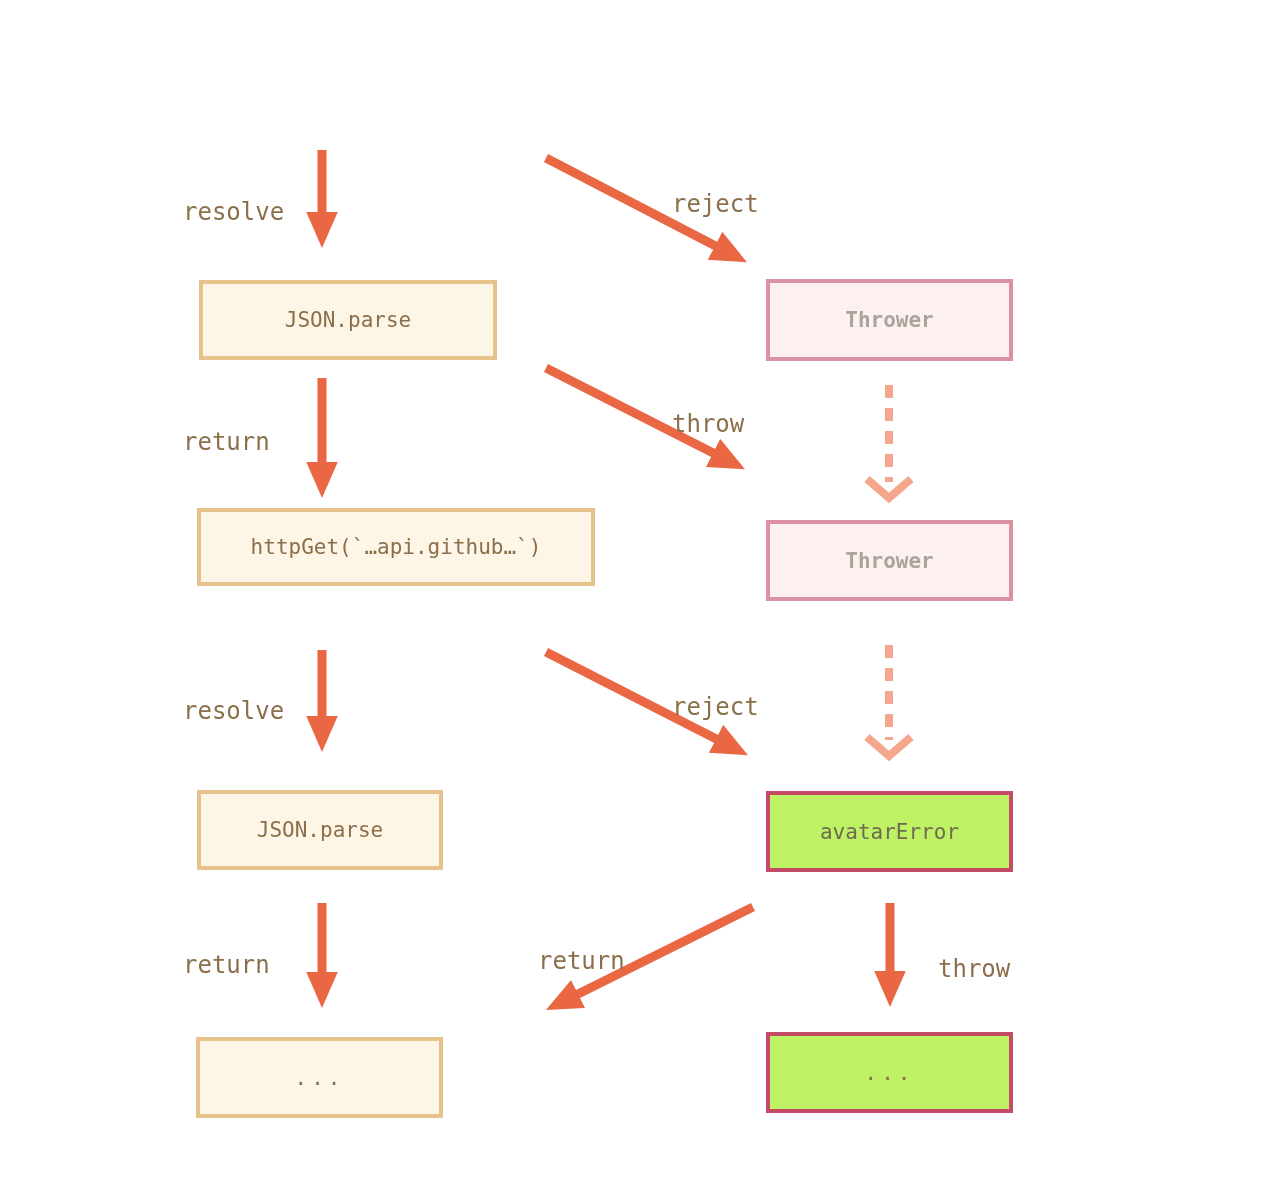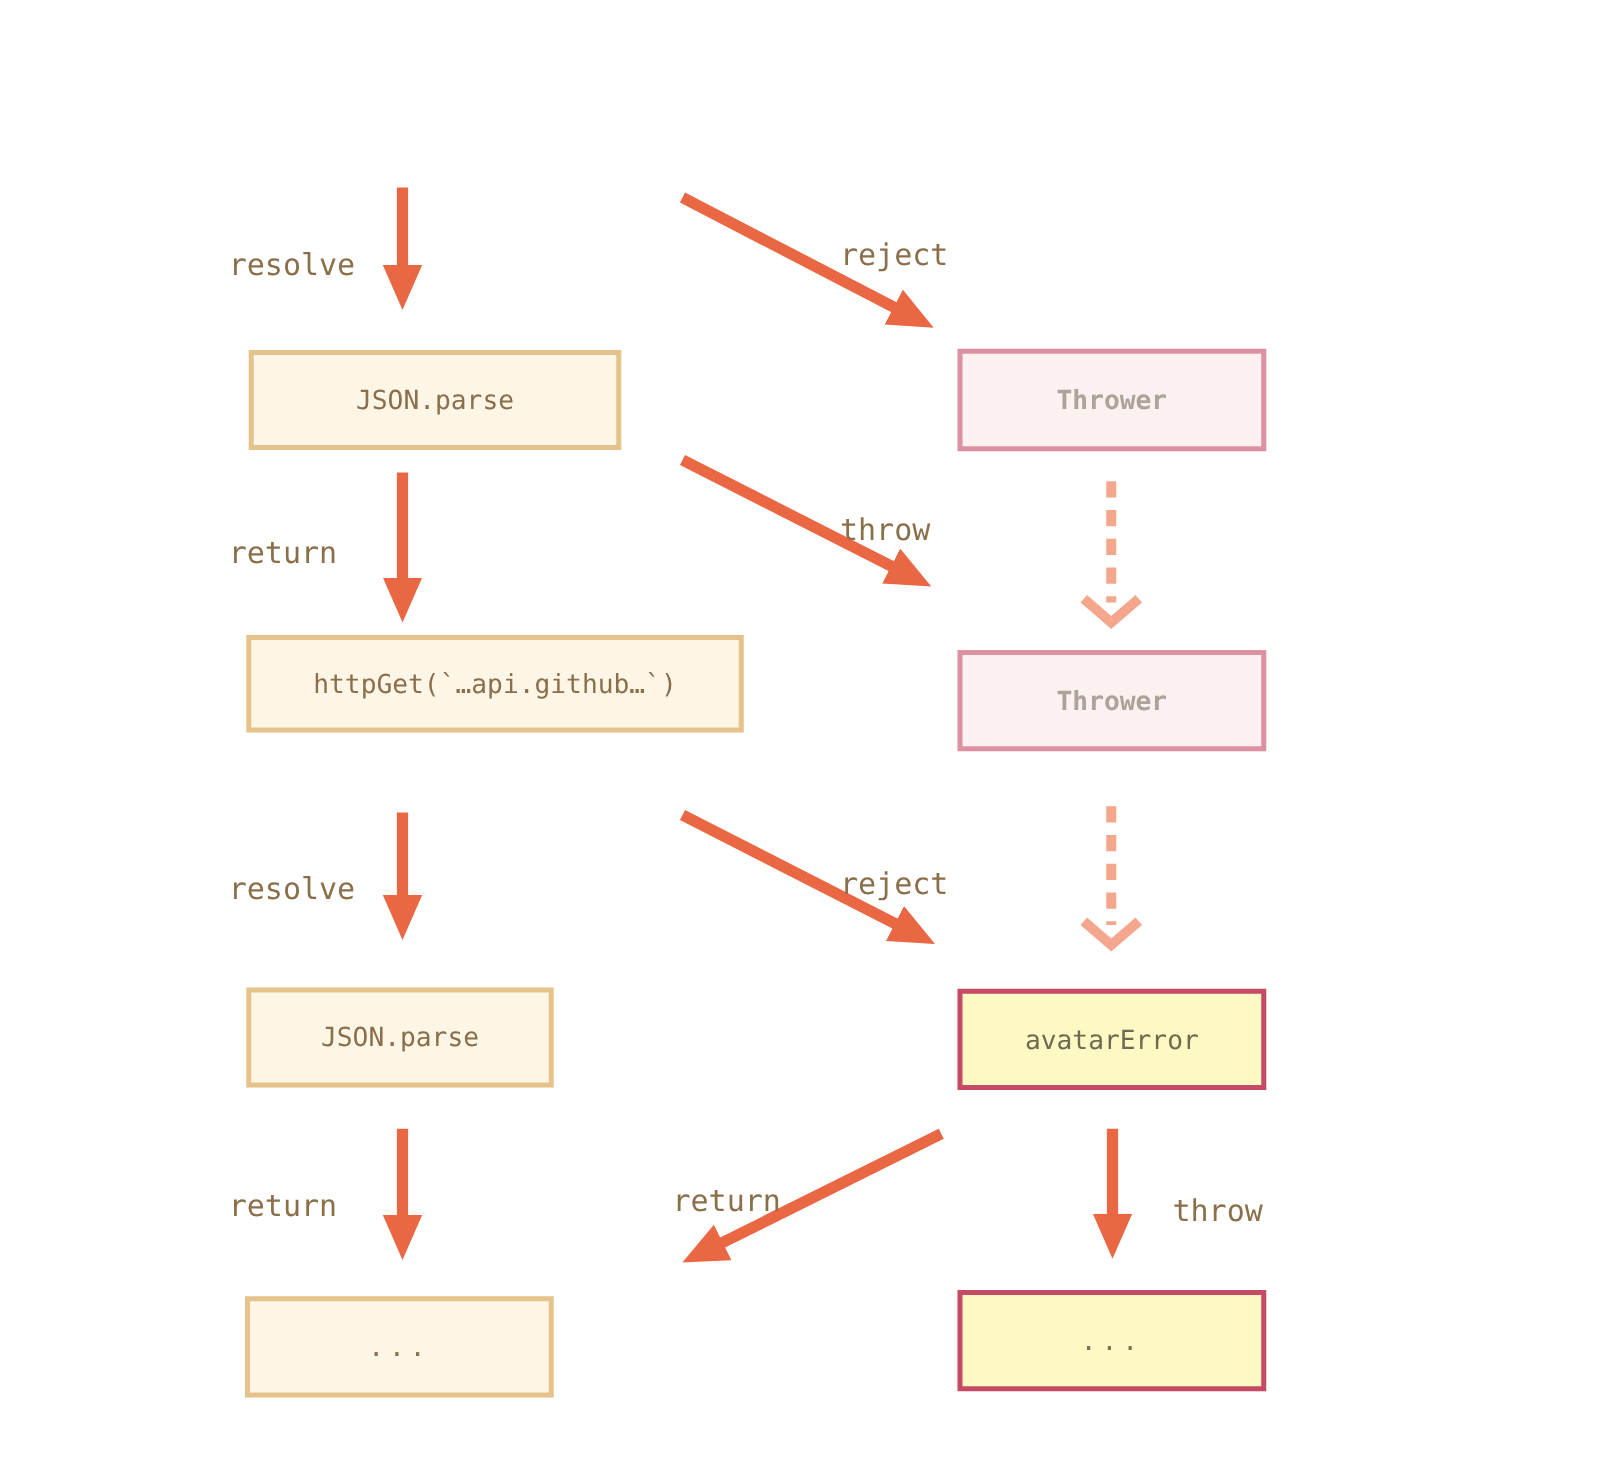--- a/index.html
+++ b/index.html
@@ -36,21 +36,21 @@
     border: 4px solid #E6C38B;
     color: #8B6F4B;
   }
   .node-pink {
     background: #FDF0F0;
     border: 4px solid #DC91A3;
     color: #ACA49A;
     font-weight: bold;
   }
   .node-error {
-    background: #fef9c3;
+    background: #bef264;
     border: 4px solid #C44A66;
     color: #6F6B52;
   }
   .edge-label {
     position: absolute;
     font-size: 24px;
     color: #8B6F4B;
     white-space: pre;
     margin-top: 20px;
   }

